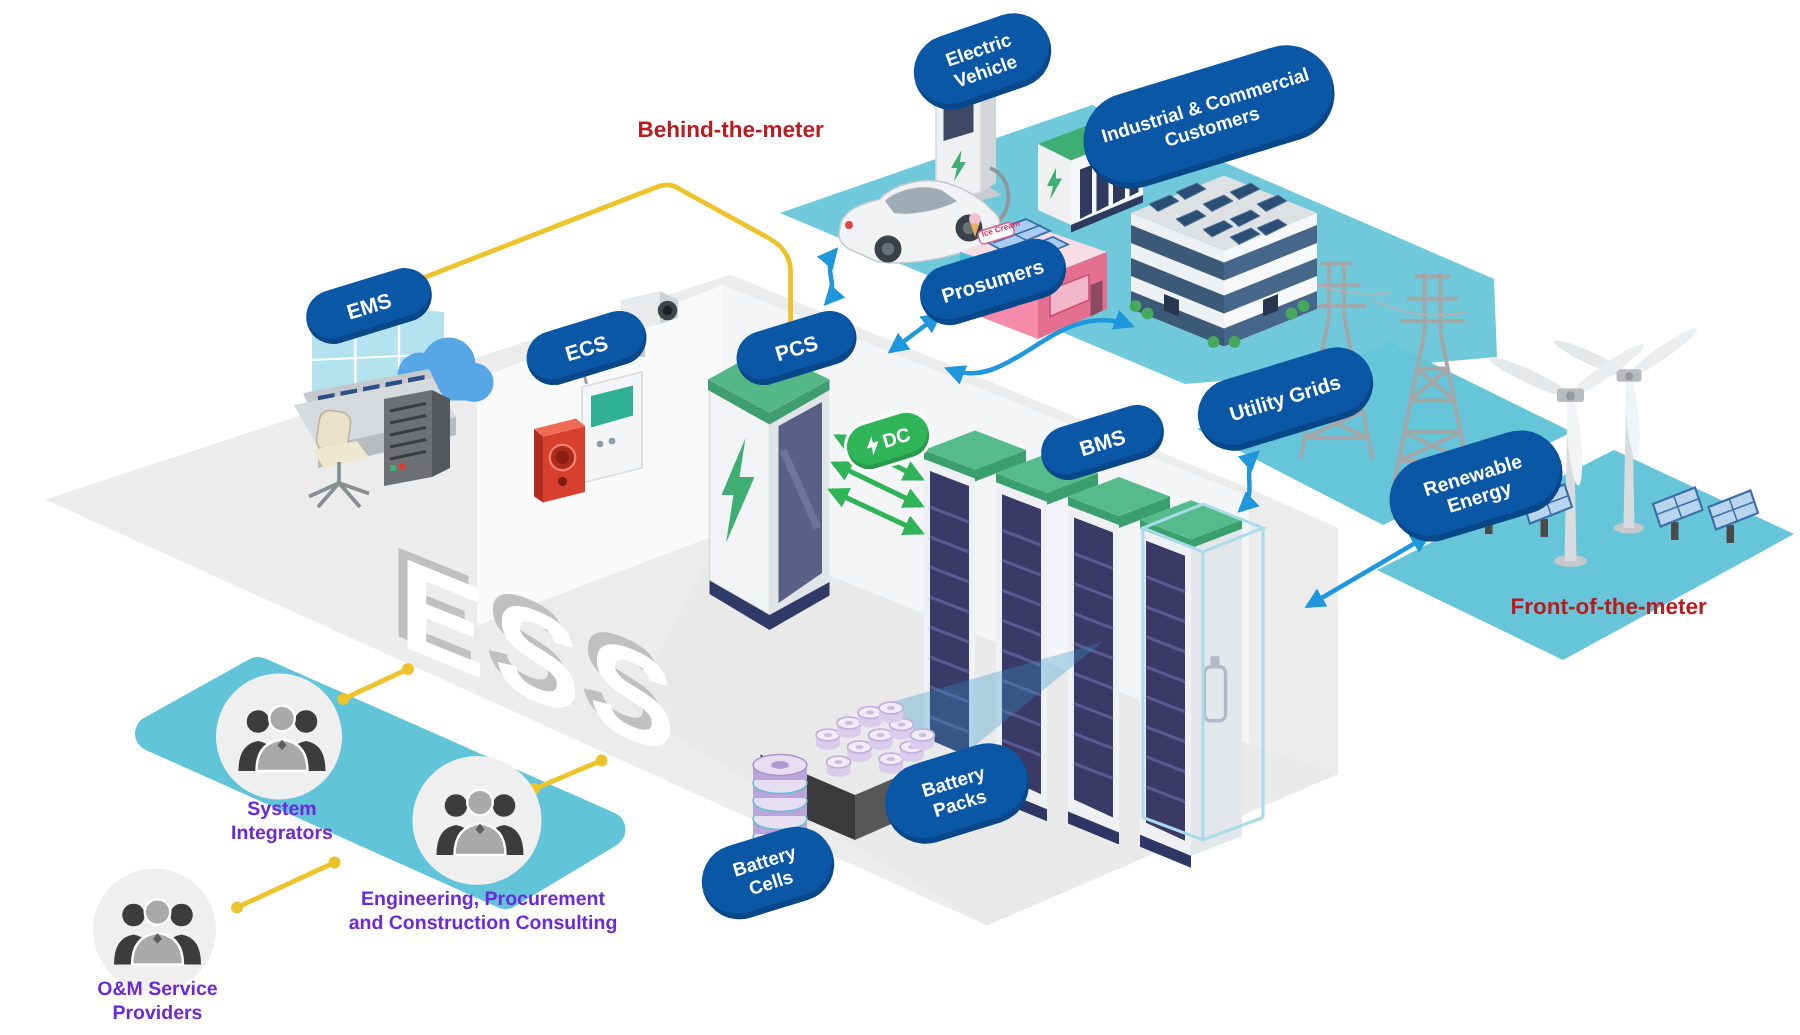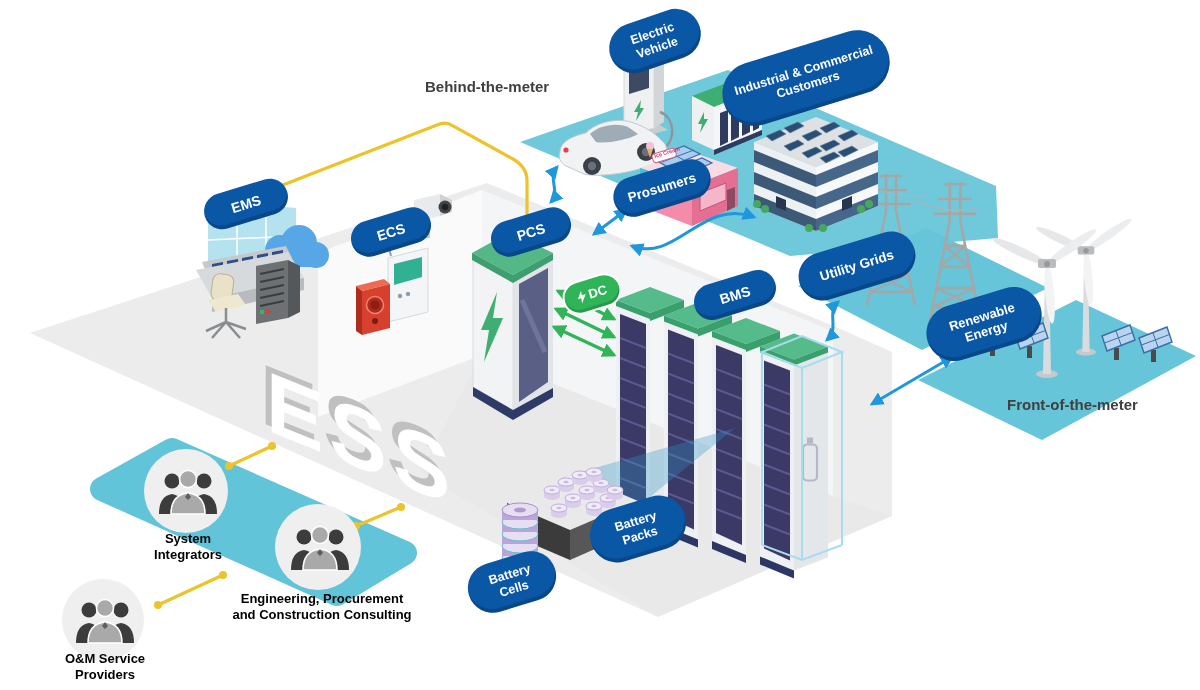--- a/index.html
+++ b/index.html
@@ -4,22 +4,22 @@
 <style>
   html,body{margin:0;padding:0;background:#fff;}
   #stage{position:relative;width:1200px;height:690px;background:#ffffff;overflow:hidden;
          font-family:"Liberation Sans",sans-serif;}
   #scene{position:absolute;left:0;top:0;}
   .badge{position:absolute;display:flex;align-items:center;justify-content:center;
          background:#0a57a6;color:#fff;font-weight:700;border-radius:999px;
          text-align:center;white-space:pre-line;line-height:1.18;
          box-shadow:inset 0 -4px rgba(0,0,0,.18);font-size:13px;}
   .badge.green{background:#2fb457;border:2px solid #fff;gap:3px;box-shadow:inset 0 -3px rgba(0,0,0,.15);}
-  .heading{position:absolute;font-weight:700;font-size:15px;color:#404040;white-space:nowrap;}
-  .rolelabel{position:absolute;font-weight:700;font-size:13px;color:#000000;
+  .heading{position:absolute;font-weight:700;font-size:15px;color:#b91c1c;white-space:nowrap;}
+  .rolelabel{position:absolute;font-weight:700;font-size:13px;color:#6d28d9;
              text-align:center;white-space:pre-line;line-height:1.25;}
 </style>
 </head>
 <body>
 
 <div id="stage">
   <svg id="scene" width="1200" height="690" viewBox="0 0 1200 690">
     <defs>
       <marker id="gh" viewBox="0 0 10 10" refX="8" refY="5" markerWidth="4.2" markerHeight="4.2" orient="auto-start-reverse">
         <path d="M0,0 L10,5 L0,10 Z" fill="#2fb457"></path>

